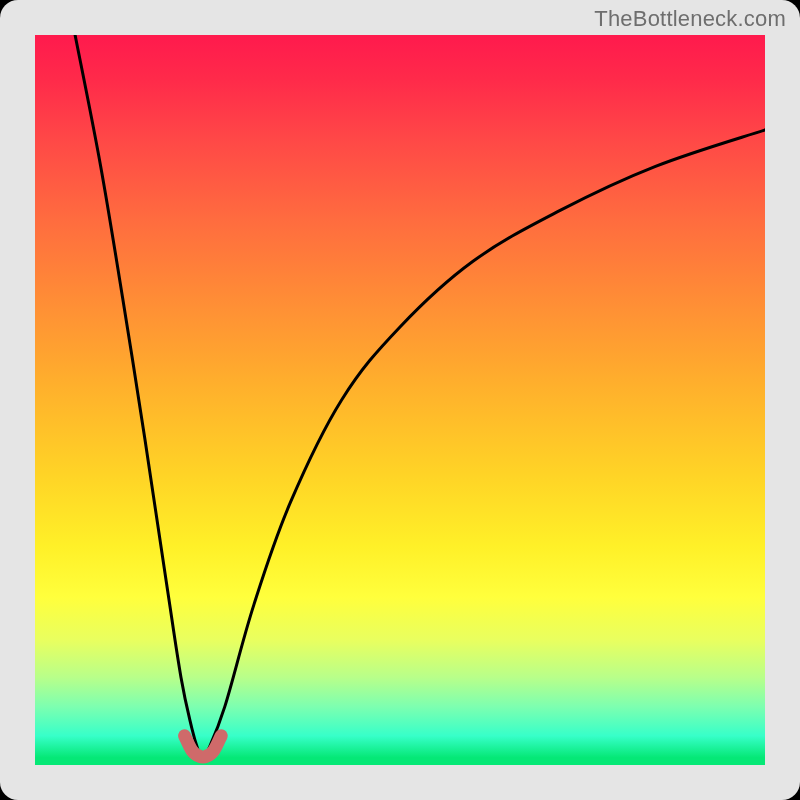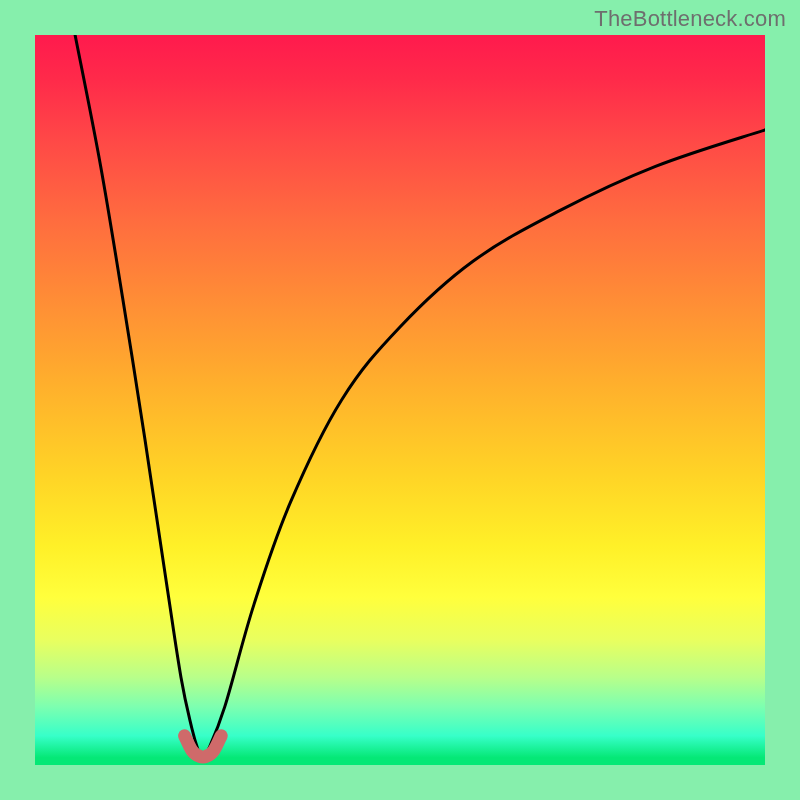--- a/index.html
+++ b/index.html
@@ -10,21 +10,22 @@
     overflow: hidden;
     background: #000;
     font-family: Arial, Helvetica, sans-serif;
   }
   .frame {
     position: absolute;
     left: 0;
     top: 0;
     width: 800px;
     height: 800px;
-    background: #86efac;
+    background: #e5e5e5;
+    border-radius: 18px;
   }
   .plot {
     position: absolute;
     left: 35px;
     top: 35px;
     width: 730px;
     height: 730px;
     overflow: hidden;
   }
   .gradient {

